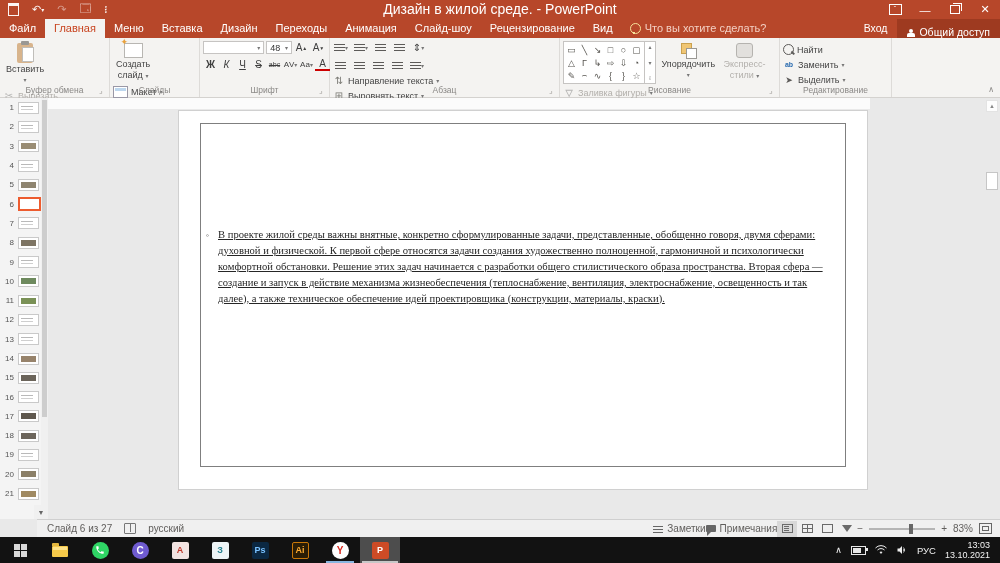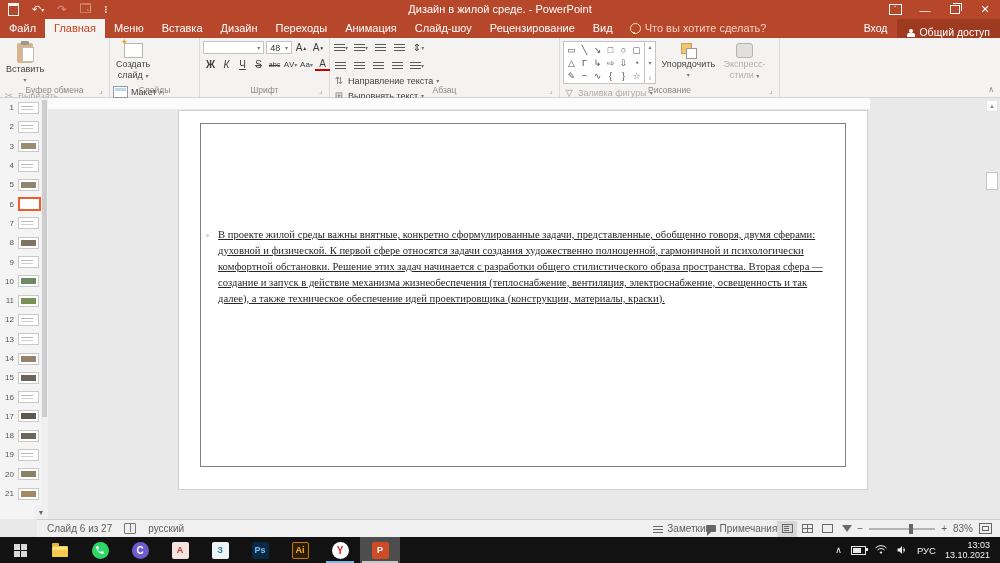--- a/index.html
+++ b/index.html
@@ -5,21 +5,21 @@
   html,body{margin:0;padding:0;background:#333;}
   #app{position:relative;width:1000px;height:563px;overflow:hidden;background:#e9e9e9;
        font-family:"Liberation Sans",sans-serif;-webkit-font-smoothing:antialiased;cursor:default;}
   
   .titlebar{position:absolute;top:0;left:0;right:0;height:19px;background:#B7472A;color:#fff;}
   .qat{position:absolute;left:8px;top:0;height:19px;display:flex;align-items:center;gap:13px;font-size:11px;}
   .qat .qi{opacity:.95;display:flex;align-items:center;}
   .qat .dim{opacity:.45;}
   .savebox{width:9px;height:9px;border:1.5px solid #fff;border-top-width:3px;}
   .title-text{position:absolute;left:200px;right:200px;top:0;height:19px;line-height:19px;
-       text-align:center;font-size:11px;white-space:nowrap;overflow:hidden;}
+       text-align:center;font-size:14px;white-space:nowrap;overflow:hidden;}
   .winctl{position:absolute;right:0;top:0;height:19px;display:flex;}
   .winbtn{width:30px;height:19px;display:flex;align-items:center;justify-content:center;font-size:11px;}
   .restore-glyph{width:8px;height:7px;border:1px solid #fff;position:relative;}
   .restore-glyph::before{content:"";position:absolute;left:2px;top:-3px;width:8px;height:7px;border:1px solid #fff;border-bottom:none;border-left:none;}
   .ribbonopt{width:11px;height:9px;border:1px solid #fff;font-size:7px;line-height:8px;text-align:center;}
   
   .tabrow{position:absolute;top:19px;left:0;right:0;height:19px;background:#B7472A;display:flex;
        color:#fff;font-size:11px;align-items:stretch;}
   .tab{padding:0 9px;line-height:19px;white-space:nowrap;}
   .tab.active{background:#f4f3f1;color:#C8431F;}
@@ -403,20 +403,39 @@
         <div class="sbtn dis">
           <span class="ic">◐</span>
           <span>Эффекты фигуры</span>
             <span class="caret">▾</span>
         </div>
       </div>
       <div class="glabel">Рисование</div>
       <div class="launcher">⌟</div>
     </div>
 
+    <div class="rgroup" style="width:112px">
+      <div class="smallcol">
+        <div class="sbtn">
+          <span class="mag"></span>
+          <span>Найти</span>
+        </div>
+        <div class="sbtn">
+          <span class="ic" style="color:#2b6cb0;font-size:7px;font-weight:bold">ab</span>
+          <span>Заменить</span>
+            <span class="caret">▾</span>
+        </div>
+        <div class="sbtn">
+          <span class="ic cursor-ic">➤</span>
+          <span>Выделить</span>
+            <span class="caret">▾</span>
+        </div>
+      </div>
+      <div class="glabel">Редактирование</div>
+    </div>
 
     <div style="flex:1;position:relative">
       <span class="collapse">∧</span>
     </div>
   </div>
 
   <div class="thumbs">
       <div class="thumbrow">
         <span class="tnum">1</span>
         <span class="thumb">

